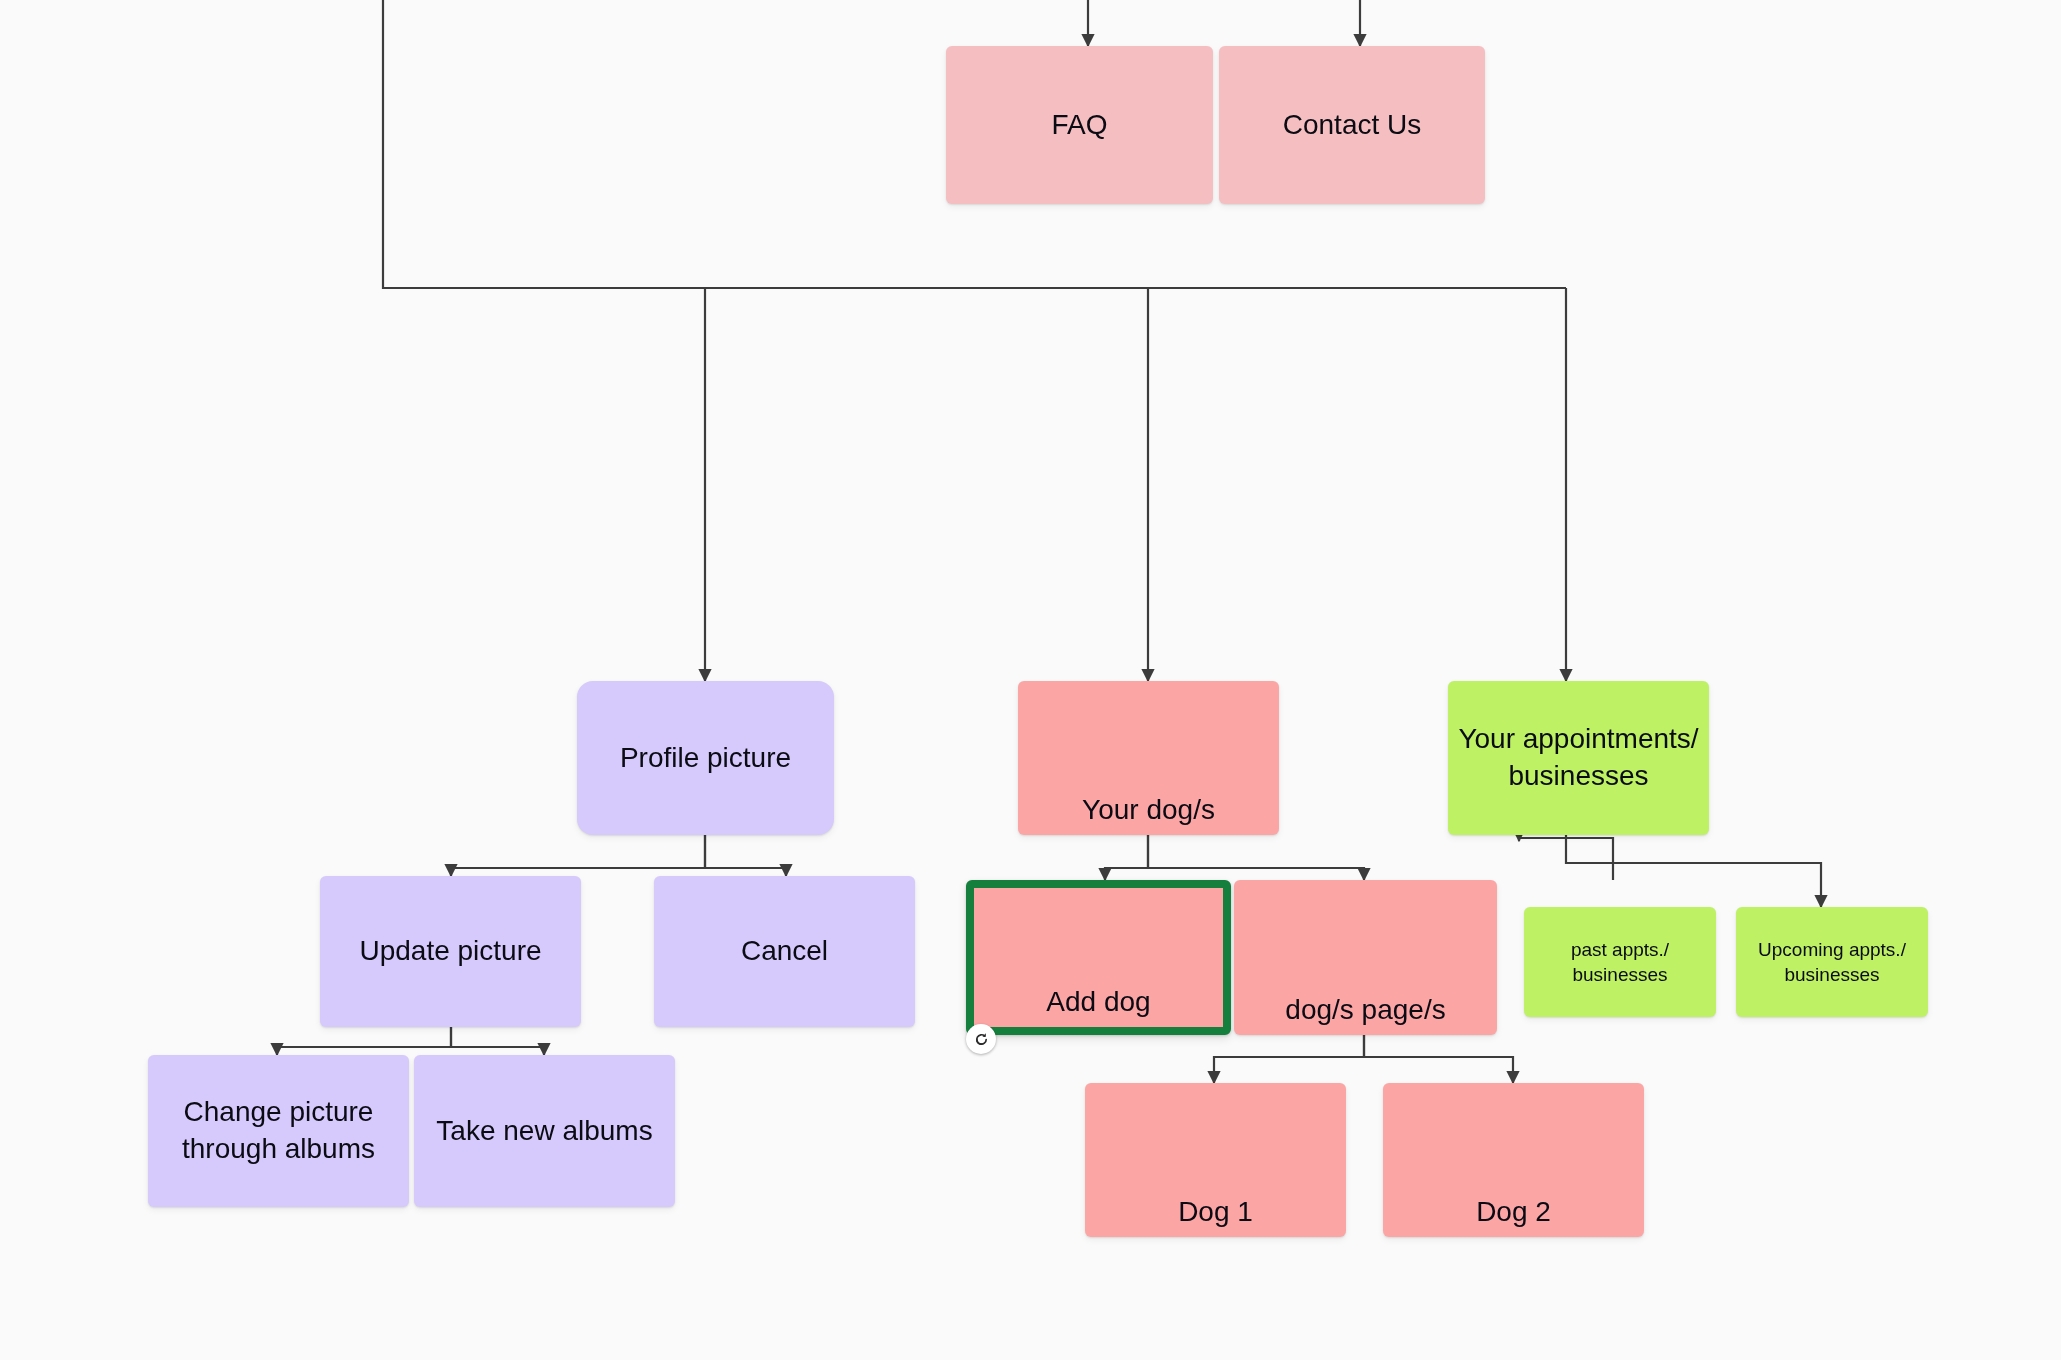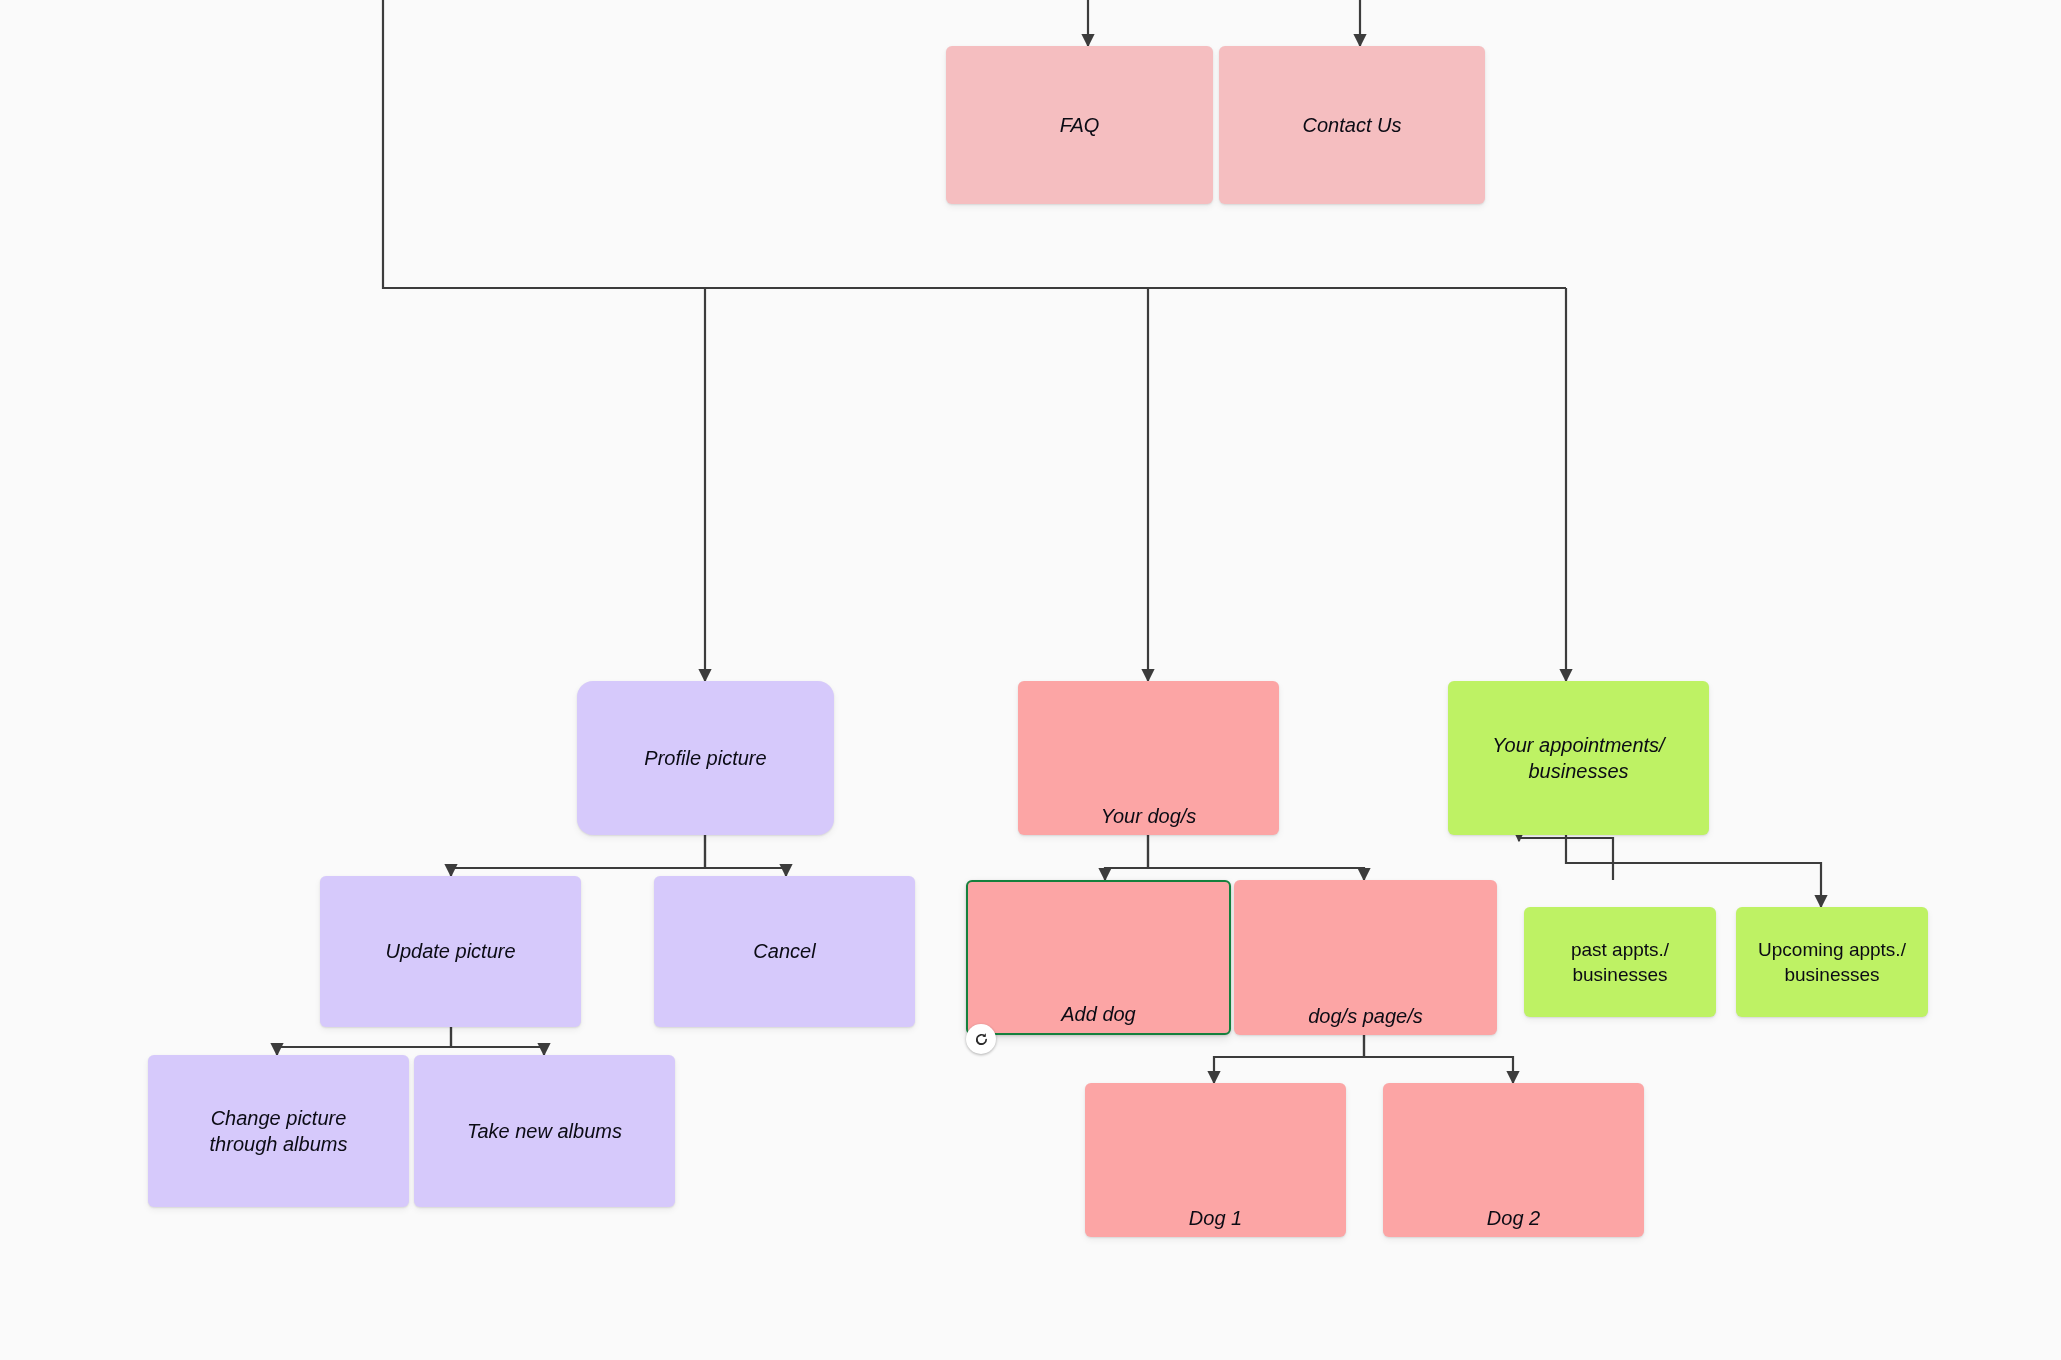--- a/index.html
+++ b/index.html
@@ -42,25 +42,25 @@
     user-select: none;
   }
   .node .label {
     white-space: pre-line;
     display: block;
   }
   .pink   { background: #f5bec0; }
   .purple { background: #d6c9fb; }
   .blue   { background: #fca5a5; align-items: flex-end; }
   .green  { background: #bef264; }
-  .fs-md  { font-size: 20px; font-style: italic; }
+  .fs-md  { font-size: 28px; }
   .fs-sm  { font-size: 19px; }
 
   .selected {
-    border: 2px solid #15803d;
+    border: 8px solid #15803d;
     box-shadow: 0 1px 3px rgba(0,0,0,0.16), 0 4px 10px rgba(0,0,0,0.10);
   }
   .handle-badge {
     position: absolute;
     width: 30px;
     height: 30px;
     border-radius: 50%;
     background: #ffffff;
     box-shadow: 0 1px 3px rgba(0,0,0,0.30);
     display: flex;

